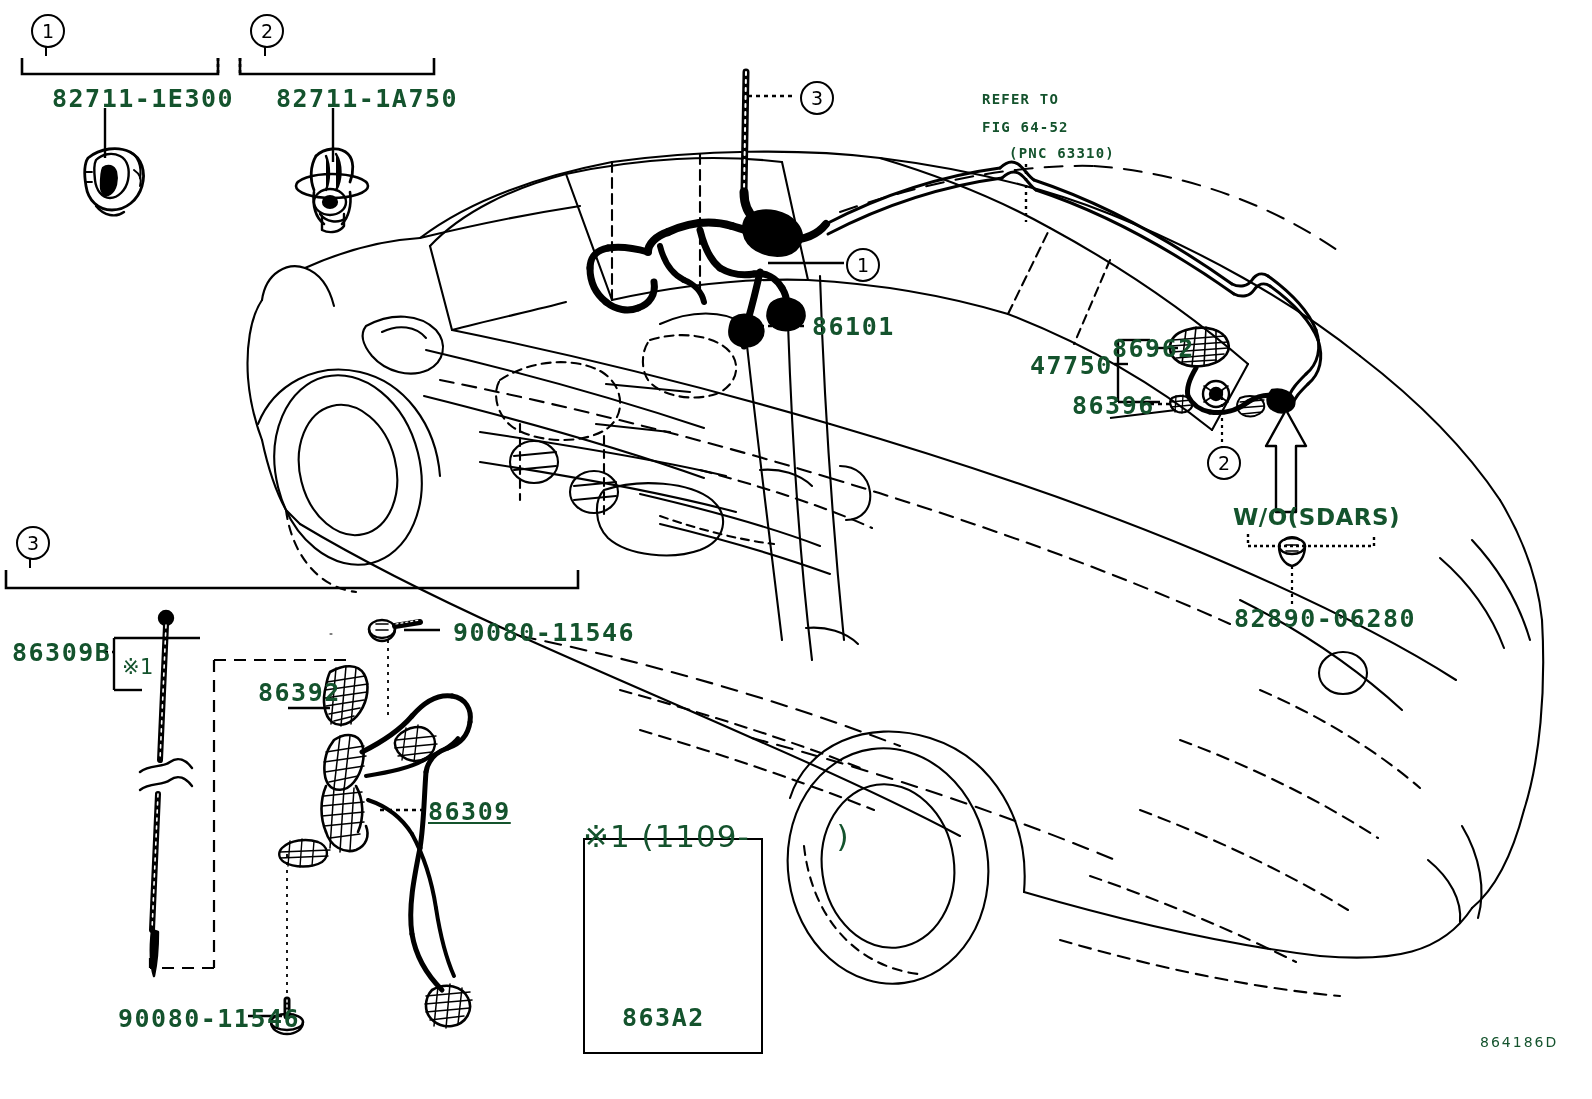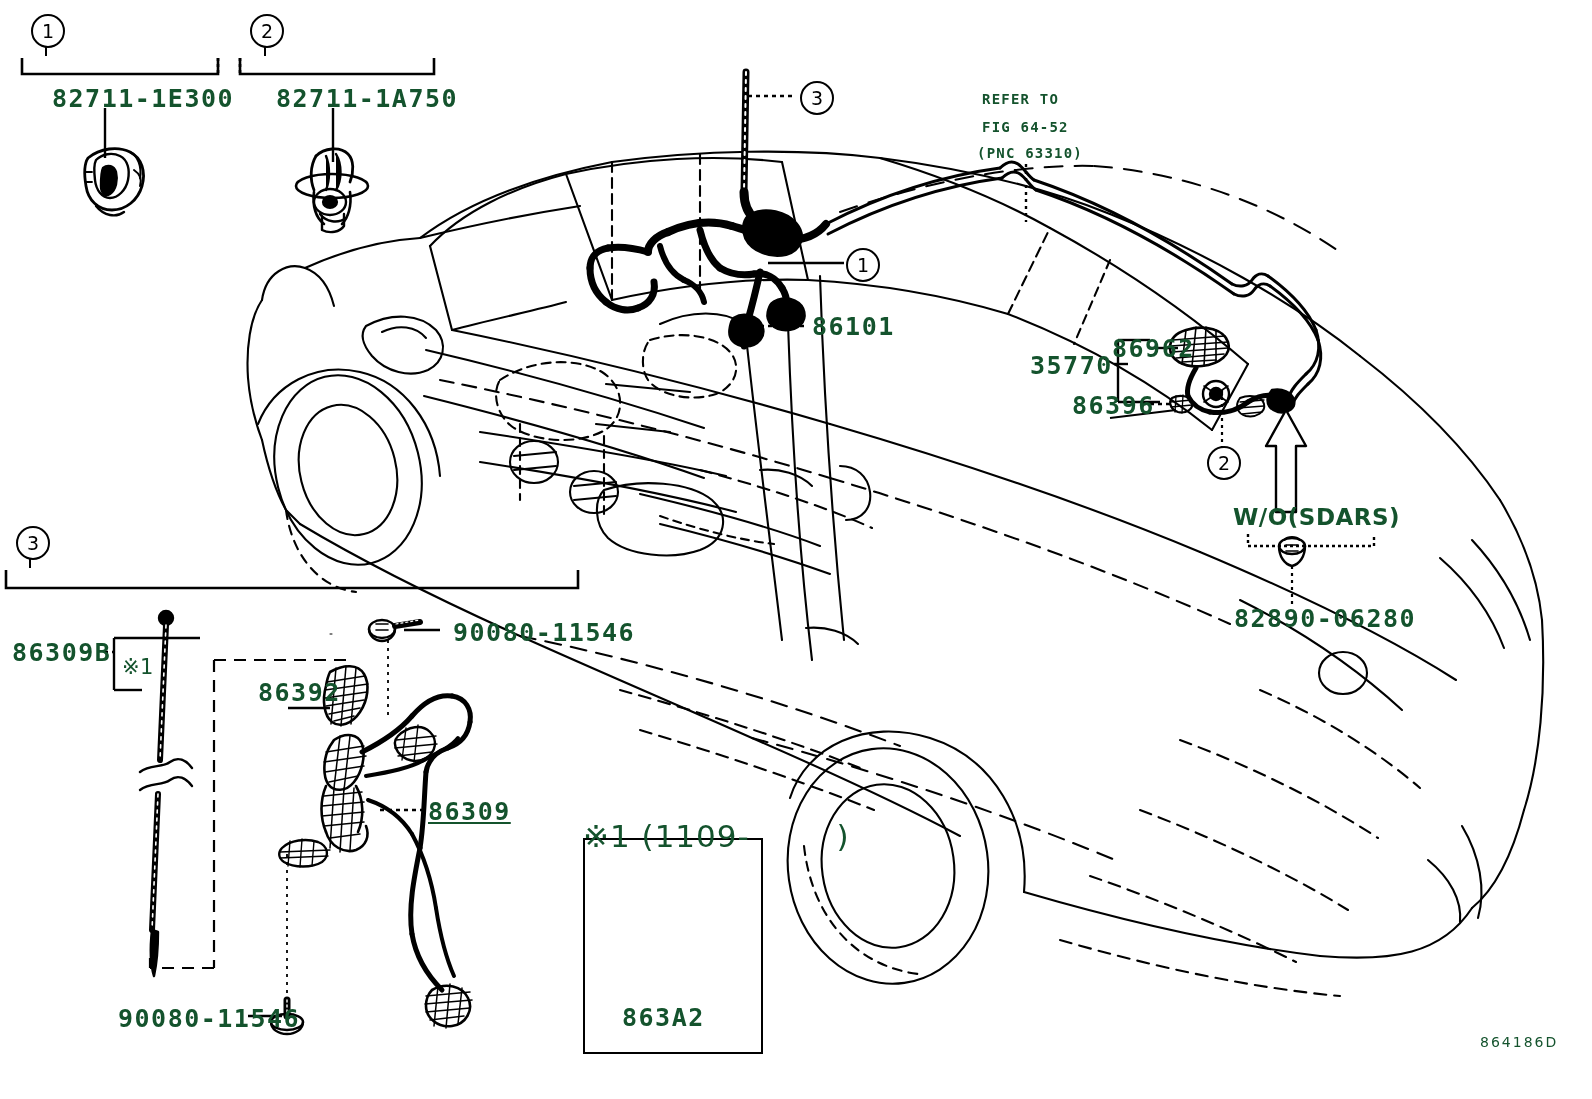--- a/index.html
+++ b/index.html
@@ -485,25 +485,25 @@
     <path d="M1286 551 L1298 551" stroke-width="1.6"></path>
   </svg>
 
   <div class="inset" style="left:583px;top:838px;width:176px;height:212px;"></div>
 
   <div class="lbl pn" style="left:52px;top:84px;">82711-1E300</div>
   <div class="lbl pn" style="left:276px;top:84px;">82711-1A750</div>
 
   <div class="lbl refer" style="left:982px;top:86px;">REFER TO</div>
   <div class="lbl refer" style="left:982px;top:114px;">FIG 64-52</div>
-  <div class="lbl refer" style="left:977px;top:140px;">(PNC 63310)</div>
+  <div class="lbl refer" style="left:1009px;top:140px;">(PNC 63310)</div>
 
   <div class="lbl pn" style="left:812px;top:312px;">86101</div>
 
-  <div class="lbl pn" style="left:1030px;top:351px;">35770</div>
+  <div class="lbl pn" style="left:1030px;top:351px;">47750</div>
   <div class="lbl pn" style="left:1112px;top:334px;">86962</div>
   <div class="lbl pn" style="left:1072px;top:391px;">86396</div>
 
   <div class="lbl sdars sans" style="left:1233px;top:504px;">W/O(SDARS)</div>
   <div class="lbl pn" style="left:1234px;top:604px;">82890-06280</div>
 
   <div class="lbl pn" style="left:12px;top:638px;">86309B</div>
   <div class="lbl star sans" style="left:122px;top:655px;">※1</div>
 
   <div class="lbl pn" style="left:224px;top:678px;margin-left:34px;">86392</div>

